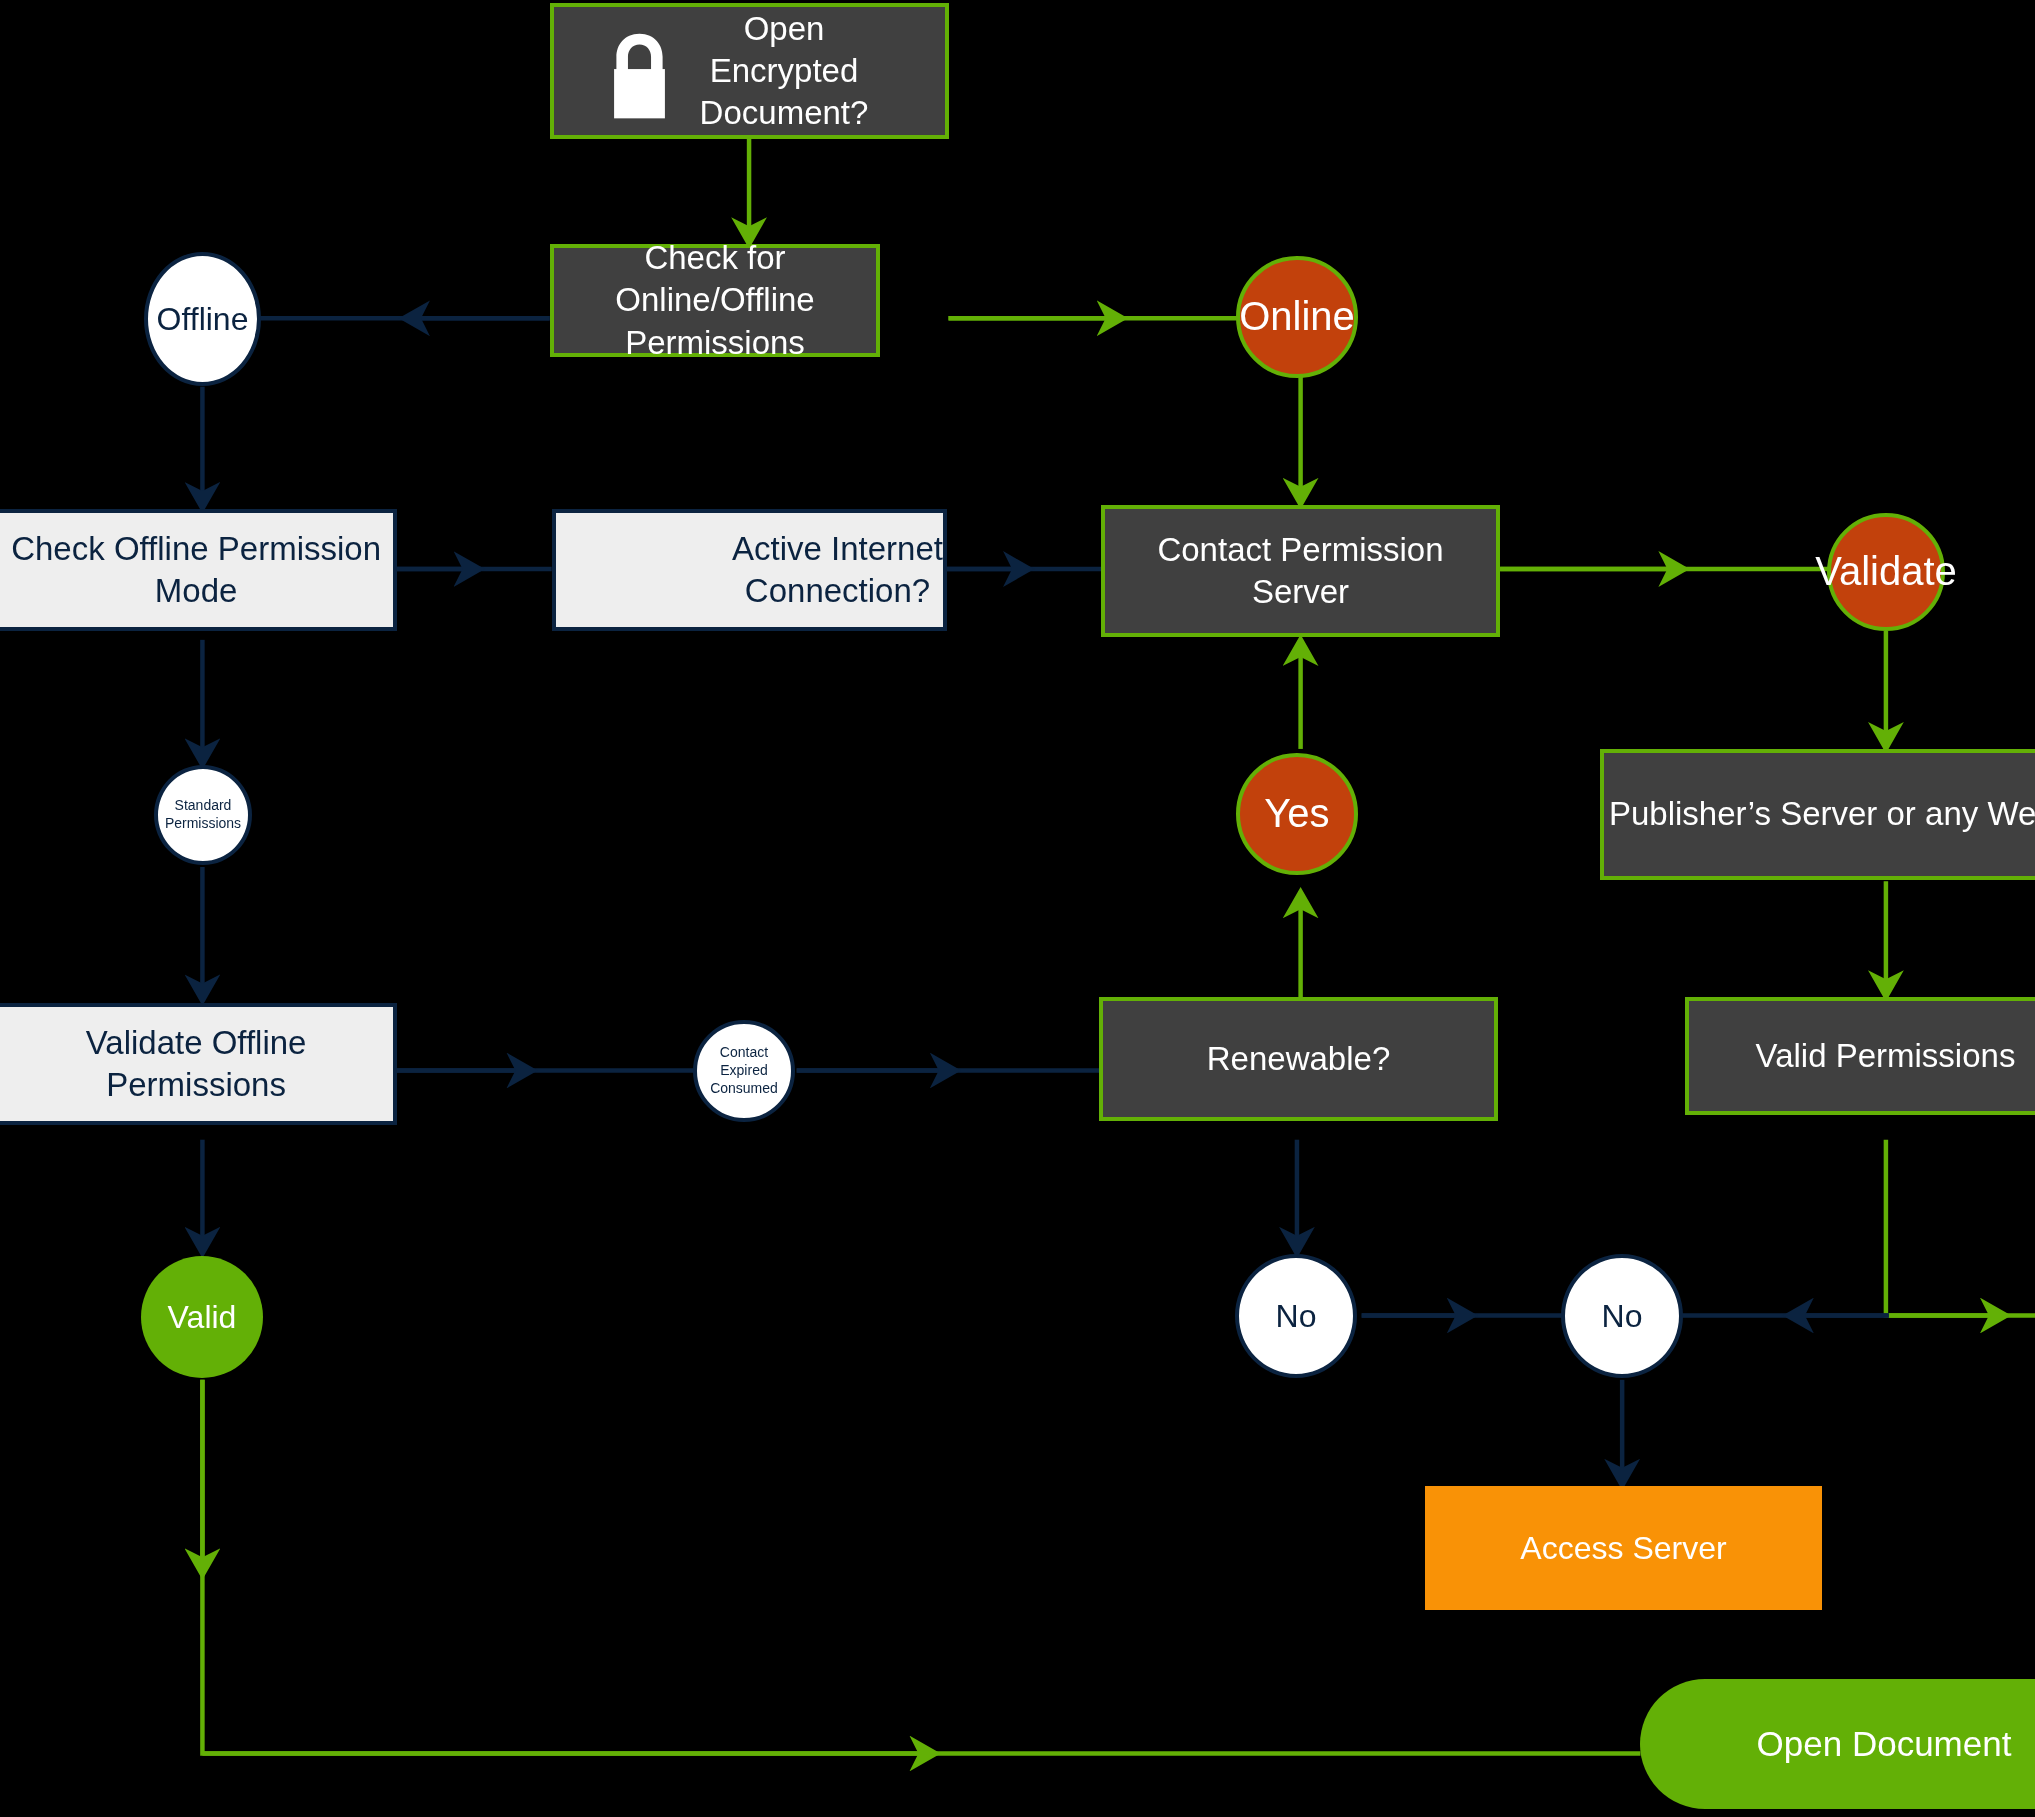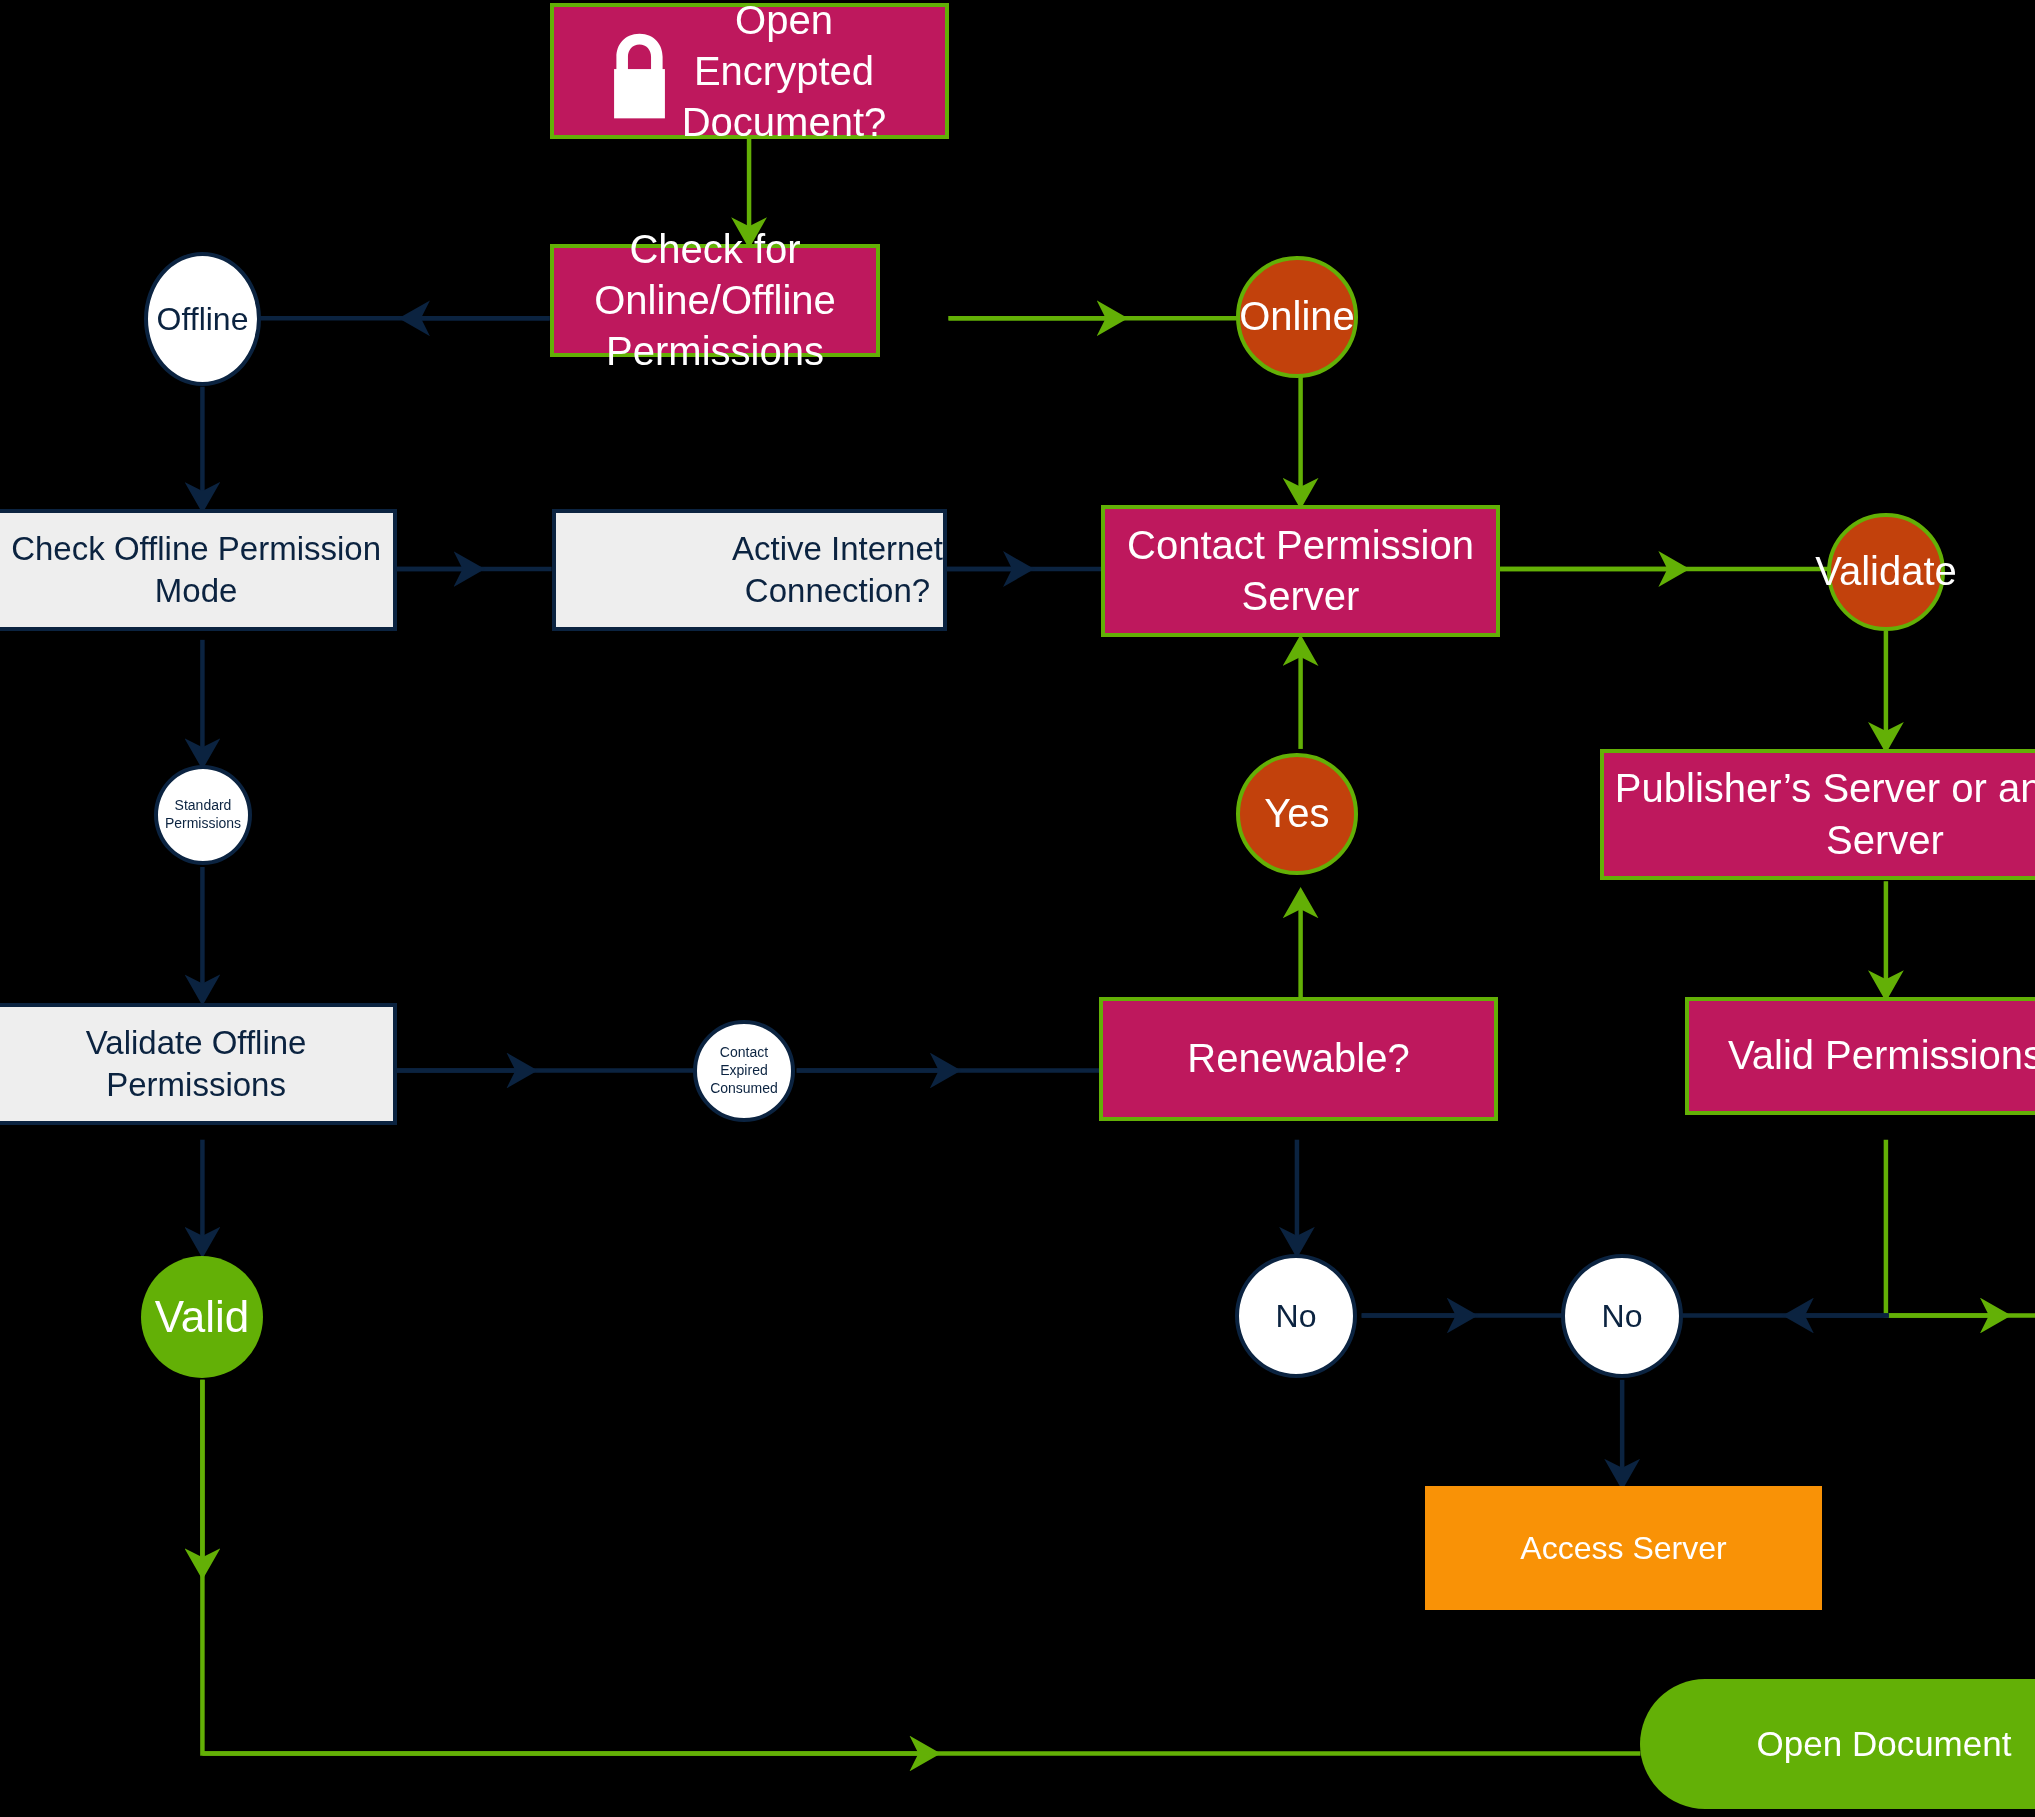--- a/index.html
+++ b/index.html
@@ -32,24 +32,24 @@
     position: absolute;
     box-sizing: border-box;
     display: flex;
     align-items: center;
     justify-content: center;
     text-align: center;
     line-height: 1.28;
   }
   
   .box-dark {
-    background: #be185d;
+    background: #404040;
     border: 4.1px solid #63b006;
     color: #ffffff;
-    font-size: 40px;
+    font-size: 33px;
   }
   .box-light {
     background: #eeeeee;
     border: 4.1px solid #0b2340;
     color: #0b2340;
     font-size: 33px;
   }
   .box-orange {
     background: #f99206;
     border: none;
@@ -76,21 +76,21 @@
     border: 4.1px solid #63b006;
     border-radius: 50%;
     color: #ffffff;
     font-size: 40px;
   }
   .ellipse-solid-green {
     background: #63b006;
     border: none;
     border-radius: 50%;
     color: #ffffff;
-    font-size: 44px;
+    font-size: 32px;
   }
   .ellipse-tiny {
     font-size: 14px;
   }
   .node-label {
     display: block;
     white-space: pre-line;
     pointer-events: none;
   }
   .overflow-label {

